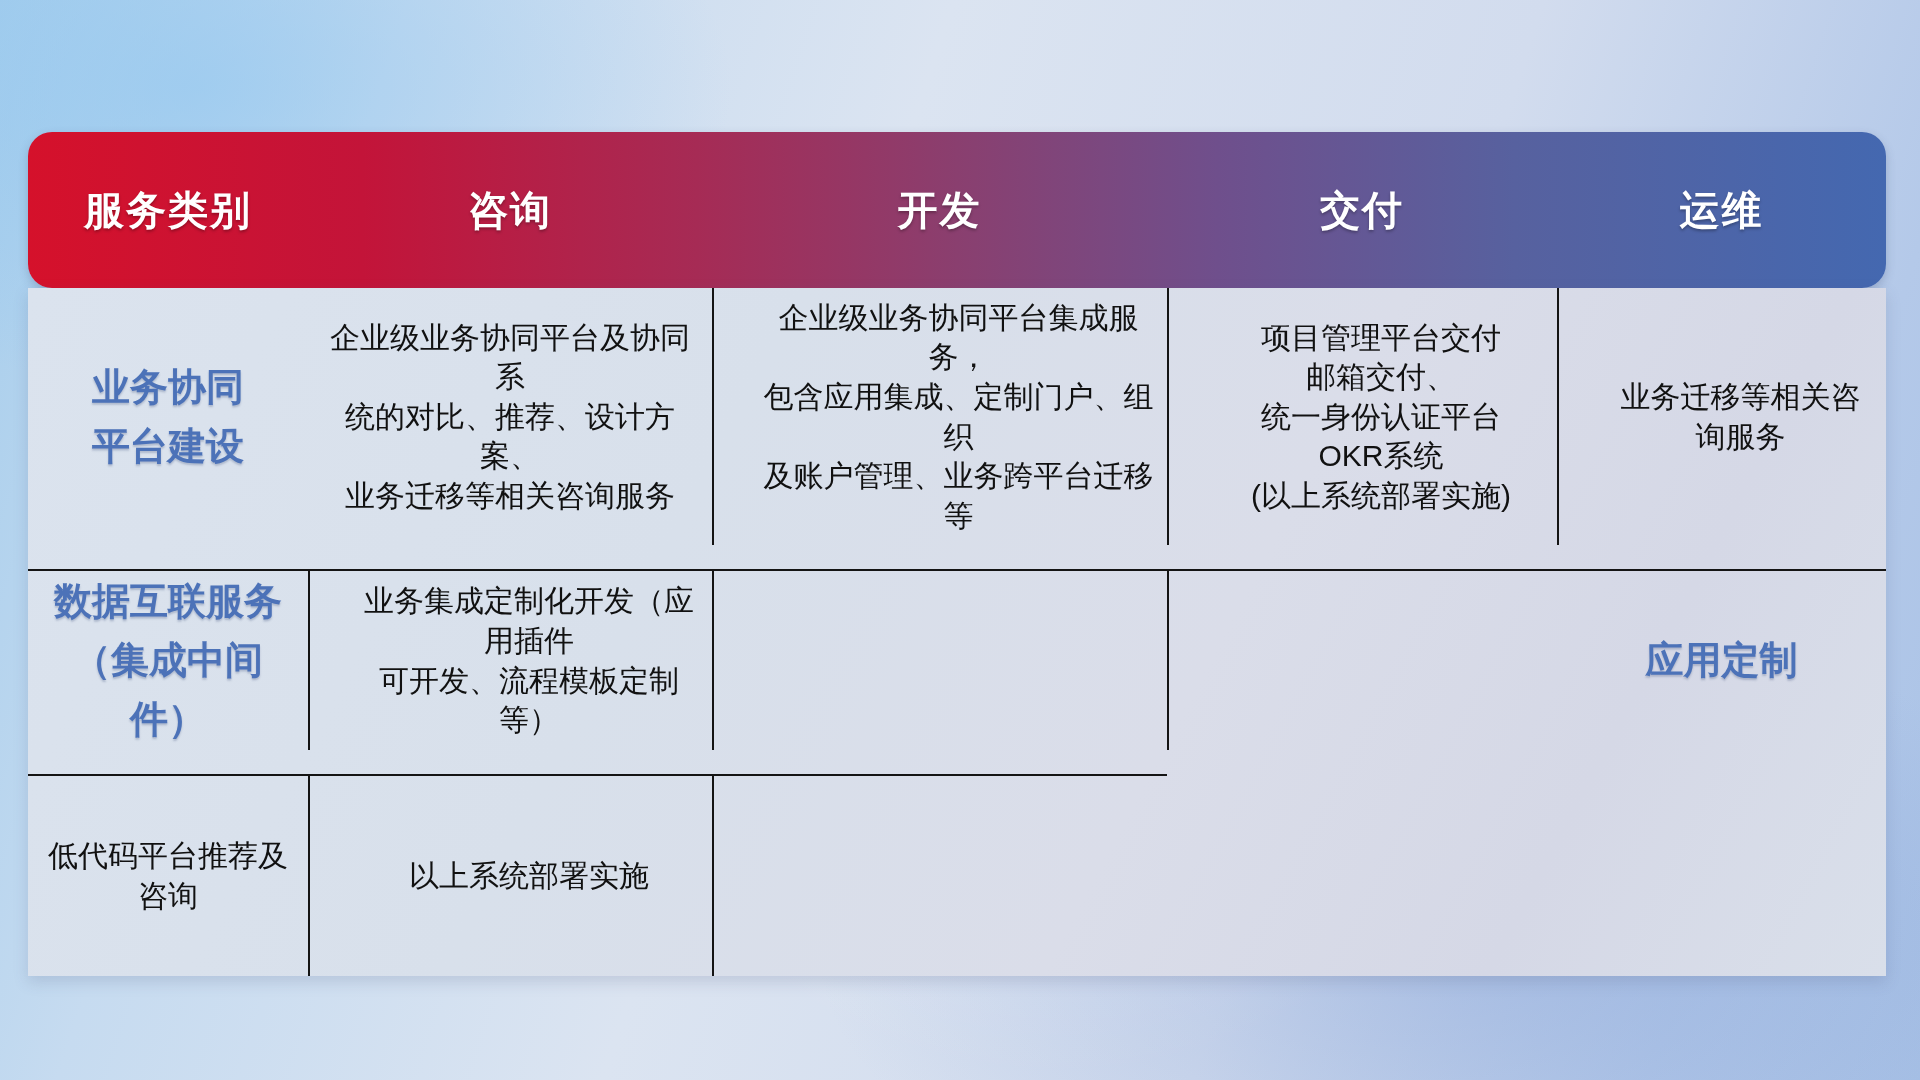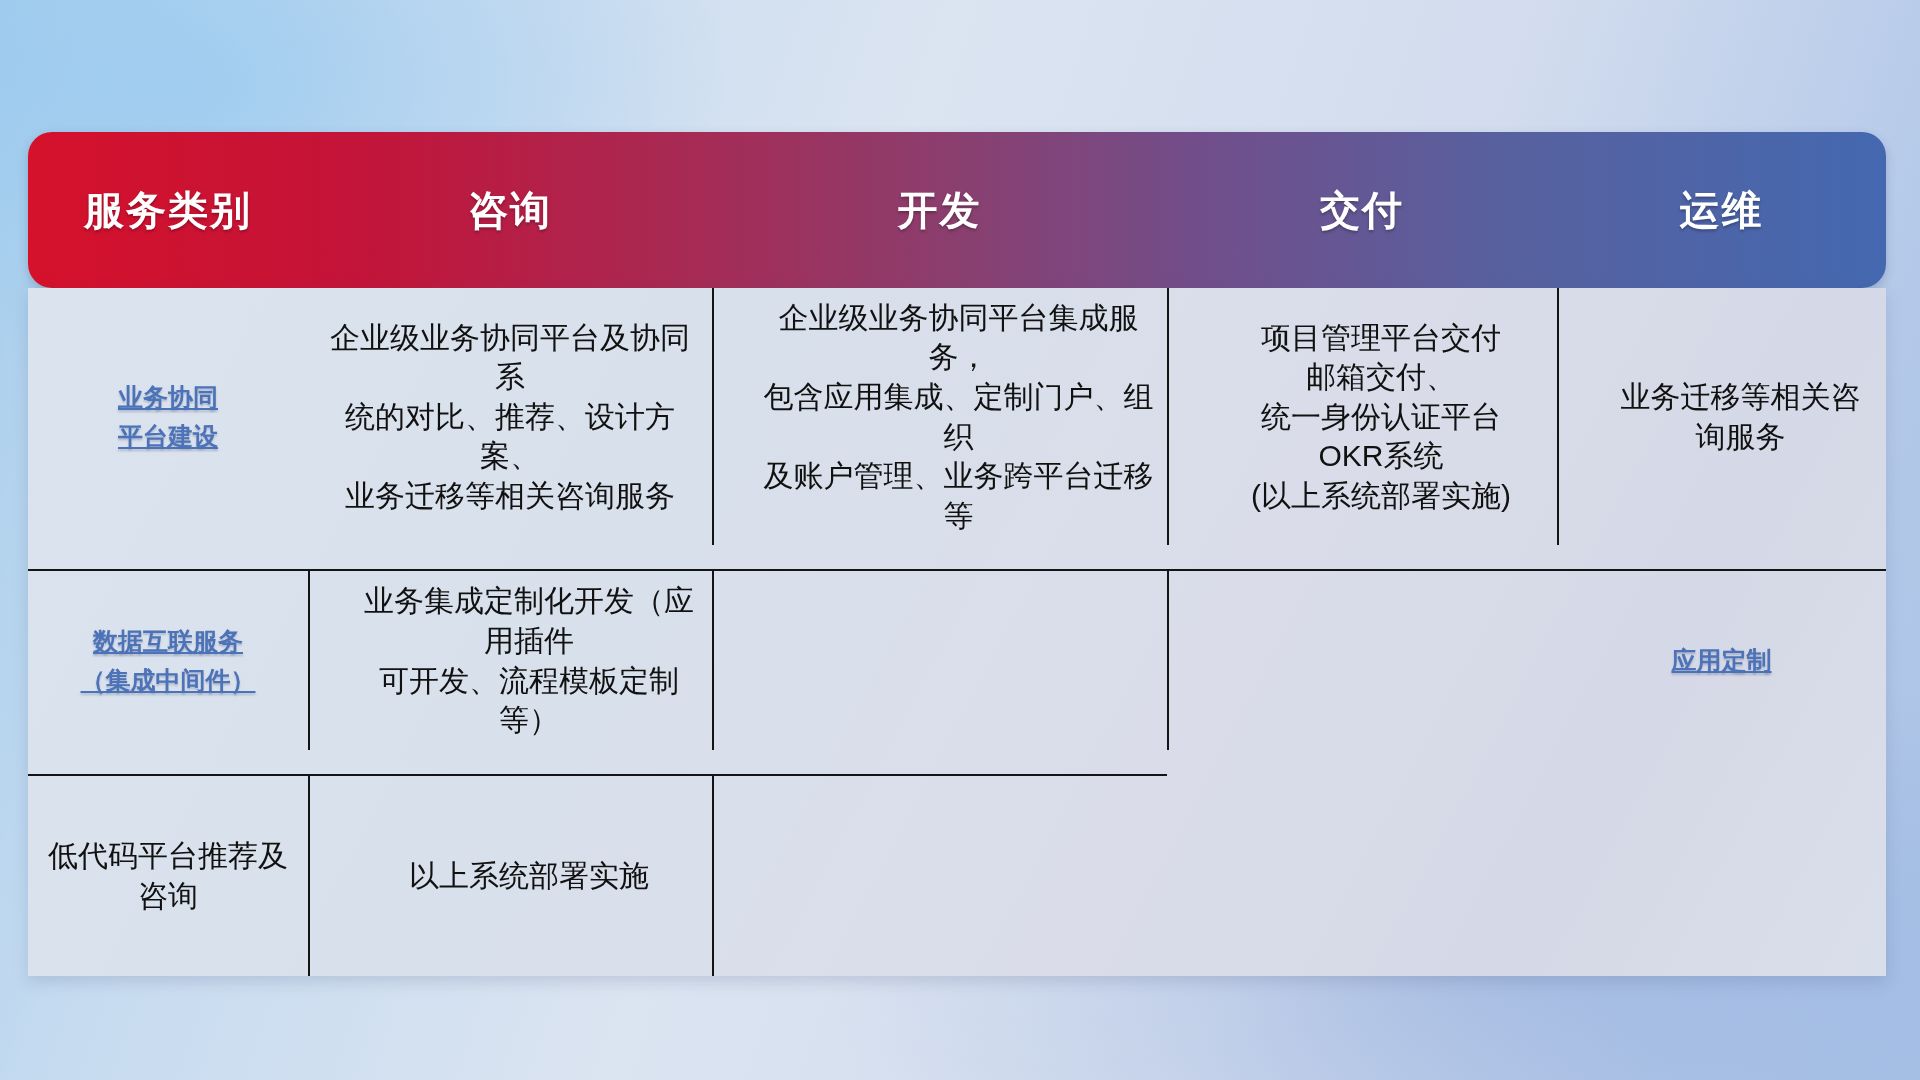--- a/index.html
+++ b/index.html
@@ -29,23 +29,22 @@
     background:linear-gradient(118deg,#dbe3ee 0%,#d8e0eb 35%,#dadde9 62%,#d5d8e6 82%,#d9dfea 100%);
     box-shadow:0 6px 14px rgba(70,85,120,0.18);
   }
   .td{
     display:flex;align-items:center;justify-content:center;
     text-align:center;white-space:pre-line;
     color:#111111;font-size:30px;line-height:1.32;
     padding:8px 12px;box-sizing:border-box;
   }
   .td.cat{
-    color:#4c72b8;font-weight:bold;font-size:25px;line-height:1.55;
+    color:#4c72b8;font-weight:bold;font-size:38px;line-height:1.55;
     text-shadow:0 2px 2px rgba(45,65,110,0.25);
-    text-decoration:underline;
   }
   .vline{border-left:2px solid #141414;padding-left:48px;}
   .hline{border-top:2px solid #141414;margin-top:24px;}
 </style>
 </head>
 <body>
 
 <div class="table-wrap">
 
   <div class="thead">

